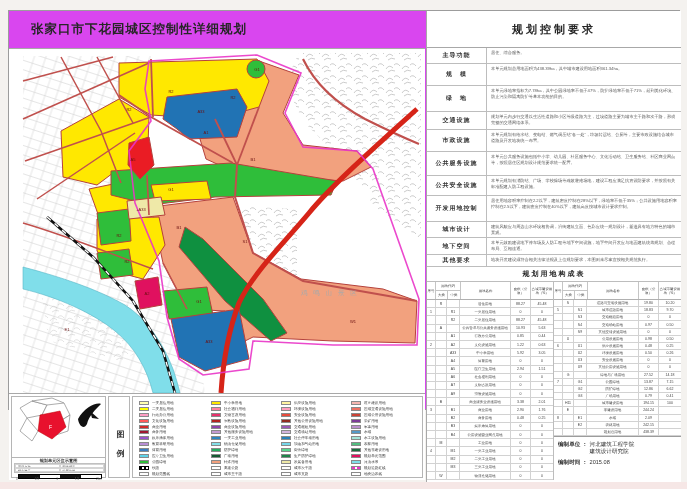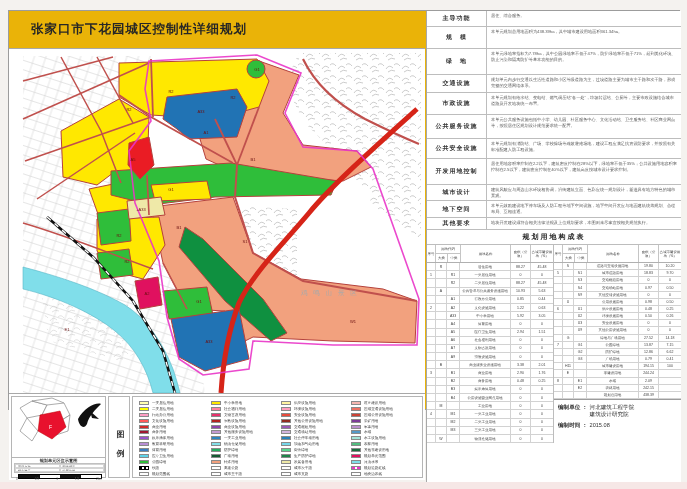--- a/index.html
+++ b/index.html
@@ -2,21 +2,21 @@
 <html><head>
 <meta charset="utf-8">
 <style>
   html,body{margin:0;padding:0;}
   body{
     width:687px;height:489px;position:relative;overflow:hidden;
     background:#f4f2ef;
     font-family:"Liberation Sans","DejaVu Sans",sans-serif;
     -webkit-font-smoothing:antialiased;
   }
-  .sheet{position:absolute;left:8px;top:10px;width:672px;height:400px;background:#eab308;border:1px solid #9c9c9c;box-sizing:border-box;}
+  .sheet{position:absolute;left:8px;top:10px;width:672px;height:400px;background:#d946ef;border:1px solid #9c9c9c;box-sizing:border-box;}
   .bottom-tint{position:absolute;left:0;top:482px;width:687px;height:7px;background:#f6e7e6;}
   
   .titlebar{position:absolute;left:0;top:0;width:416px;height:38px;border-bottom:1px solid #a8a8a8;display:flex;align-items:center;box-sizing:border-box;}
   .titlebar .t1{font-size:12.5px;font-weight:bold;color:#262626;margin-left:22px;letter-spacing:1px;white-space:nowrap;}
   .titlebar .t2{font-size:12.5px;font-weight:bold;color:#262626;margin-left:38px;letter-spacing:1px;white-space:nowrap;}
   
   .map-wrap{position:absolute;left:0;top:38px;width:416px;height:345px;border-bottom:1px solid #a8a8a8;box-sizing:border-box;background:#fff;}
   
   .strip{position:absolute;left:0;top:383px;width:416px;height:86px;box-sizing:border-box;background:#fff;}
   .keymap-cell{position:absolute;left:2px;top:2px;width:95px;height:82px;border:1px solid #b5b5b5;box-sizing:border-box;background:#fff;}
@@ -424,20 +424,21 @@
           </div>
           <div class="legend-item">
             <span class="sw sym-box"></span>
             <span class="tx">地块边界线</span>
           </div>
         </div>
       </div>
   </div>
 
   <div class="right-panel">
+    <div class="rp-header">规划控制要求</div>
     <div id="control-rows">
         <div class="rp-row" style="height: 16px;">
           <div class="rp-label">主导功能</div>
           <div class="rp-value">居住、综合服务。</div>
         </div>
         <div class="rp-row" style="height: 22px;">
           <div class="rp-label">规　模</div>
           <div class="rp-value">本单元规划总用地面积为438.39ha，其中城市建设用地面积361.34ha。</div>
         </div>
         <div class="rp-row" style="height: 26px;">

